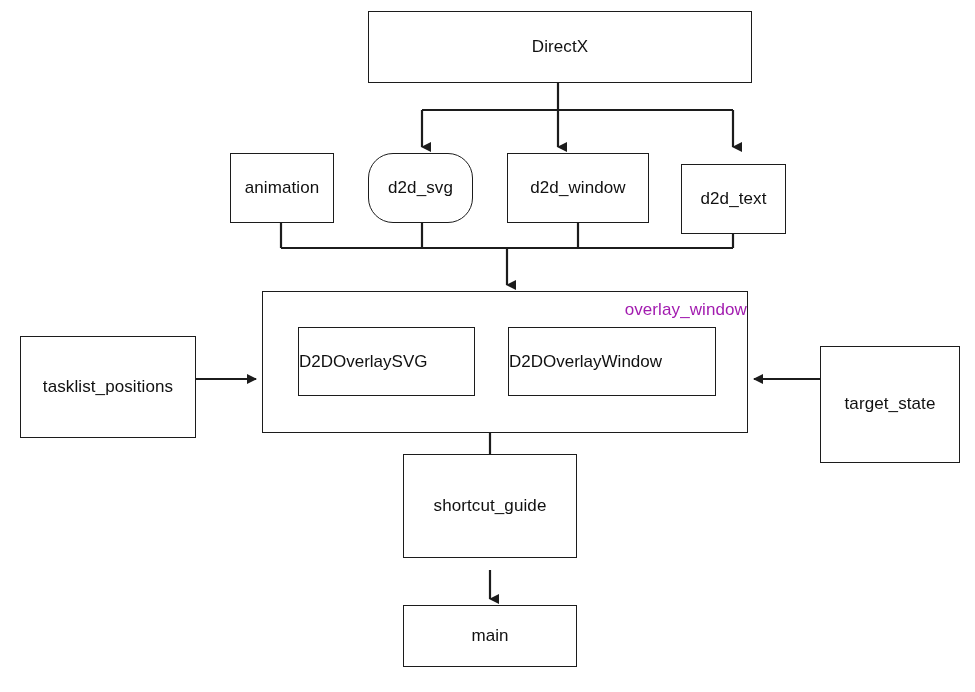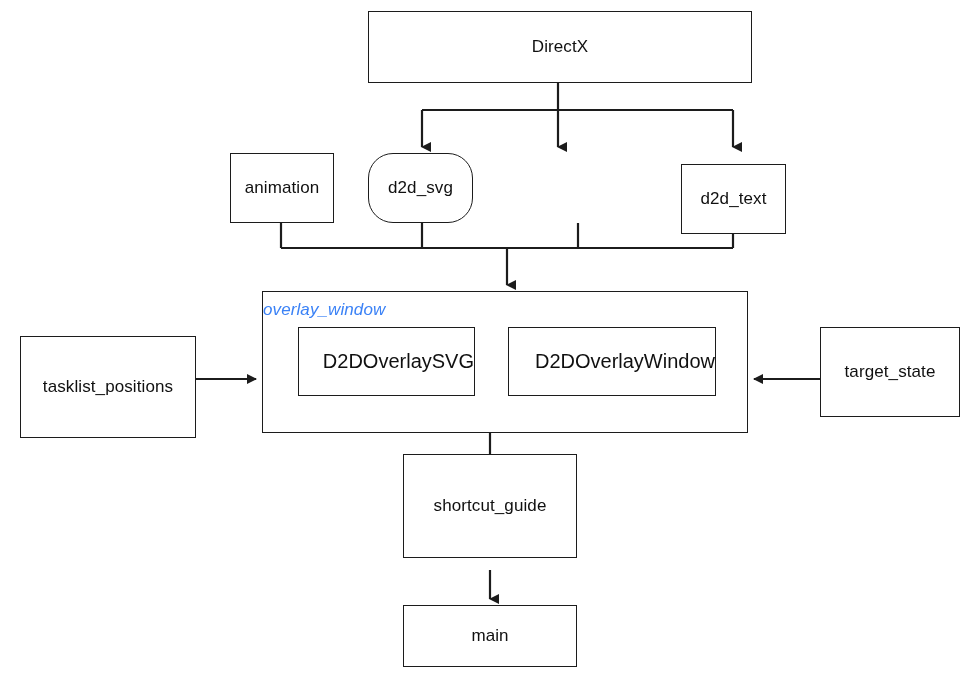--- a/index.html
+++ b/index.html
@@ -43,36 +43,35 @@
   .node.container {
     display: block;
     align-items: initial;
     justify-content: initial;
   }
   .container-title {
     position: absolute;
     top: 8px;
     left: 0;
     width: 100%;
-    text-align: left;
+    text-align: right;
     font-size: 17px;
-    color: #3b82f6;
+    color: #a21caf;
     white-space: nowrap;
-    font-style: italic;
   }
   .inner-node {
     position: absolute;
     box-sizing: border-box;
     background: #ffffff;
     border: 1.6px solid #1c1c1c;
     display: flex;
     align-items: center;
-    justify-content: flex-end;
+    justify-content: flex-start;
     color: #101010;
-    font-size: 20px;
+    font-size: 17px;
     white-space: nowrap;
   }
 </style>
 </head>
 <body>
 
 <div id="canvas">
 
   <svg id="edges" viewBox="0 0 975 692" width="975" height="692" xmlns="http://www.w3.org/2000/svg">
     <defs>
@@ -122,20 +121,23 @@
   </div>
 
   <div class="node" style="left:368px; top:11px; width:384px; height:72px;">
     <span>DirectX</span>
   </div>
 
   <div class="node" style="left:368px; top:153px; width:105px; height:70px;border-radius:25px;">
     <span>d2d_svg</span>
   </div>
 
+  <div class="node" style="left:507px; top:153px; width:142px; height:70px;">
+    <span>d2d_window</span>
+  </div>
 
   <div class="node" style="left:681px; top:164px; width:105px; height:70px;">
     <span>d2d_text</span>
   </div>
 
   <div class="node container" style="left:262px; top:291px; width:486px; height:142px;">
     <span class="container-title">overlay_window</span>
   </div>
 
   <div class="inner-node" style="left:298px; top:327px; width:177px; height:69px;">
@@ -143,21 +145,21 @@
   </div>
 
   <div class="inner-node" style="left:508px; top:327px; width:208px; height:69px;">
     <span>D2DOverlayWindow</span>
   </div>
 
   <div class="node" style="left:20px; top:336px; width:176px; height:102px;">
     <span>tasklist_positions</span>
   </div>
 
-  <div class="node" style="left:820px; top:327px; width:140px; height:90px;">
+  <div class="node" style="left:820px; top:346px; width:140px; height:117px;">
     <span>target_state</span>
   </div>
 
   <div class="node" style="left:403px; top:454px; width:174px; height:104px;">
     <span>shortcut_guide</span>
   </div>
 
   <div class="node" style="left:403px; top:605px; width:174px; height:62px;">
     <span>main</span>
   </div>

